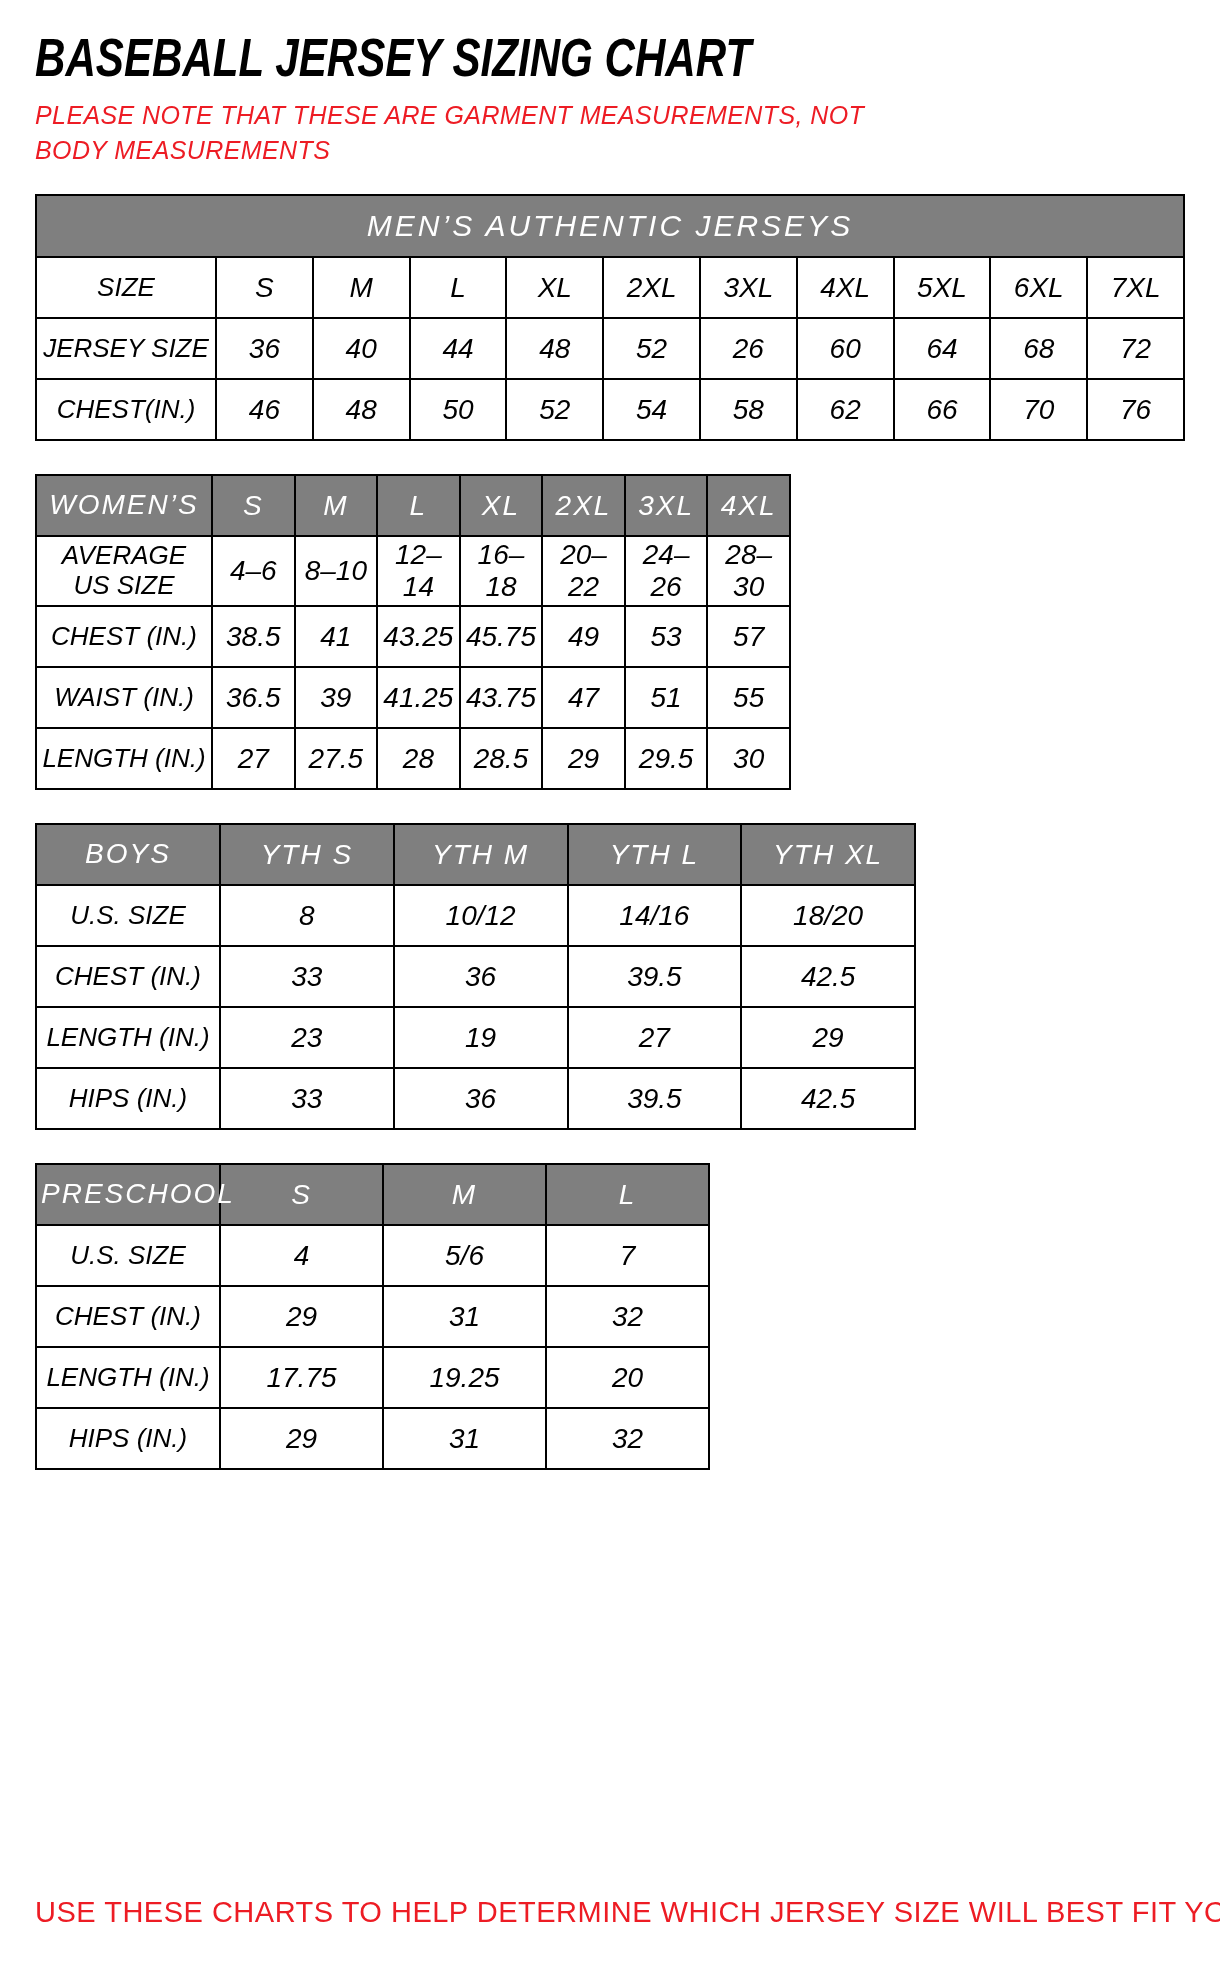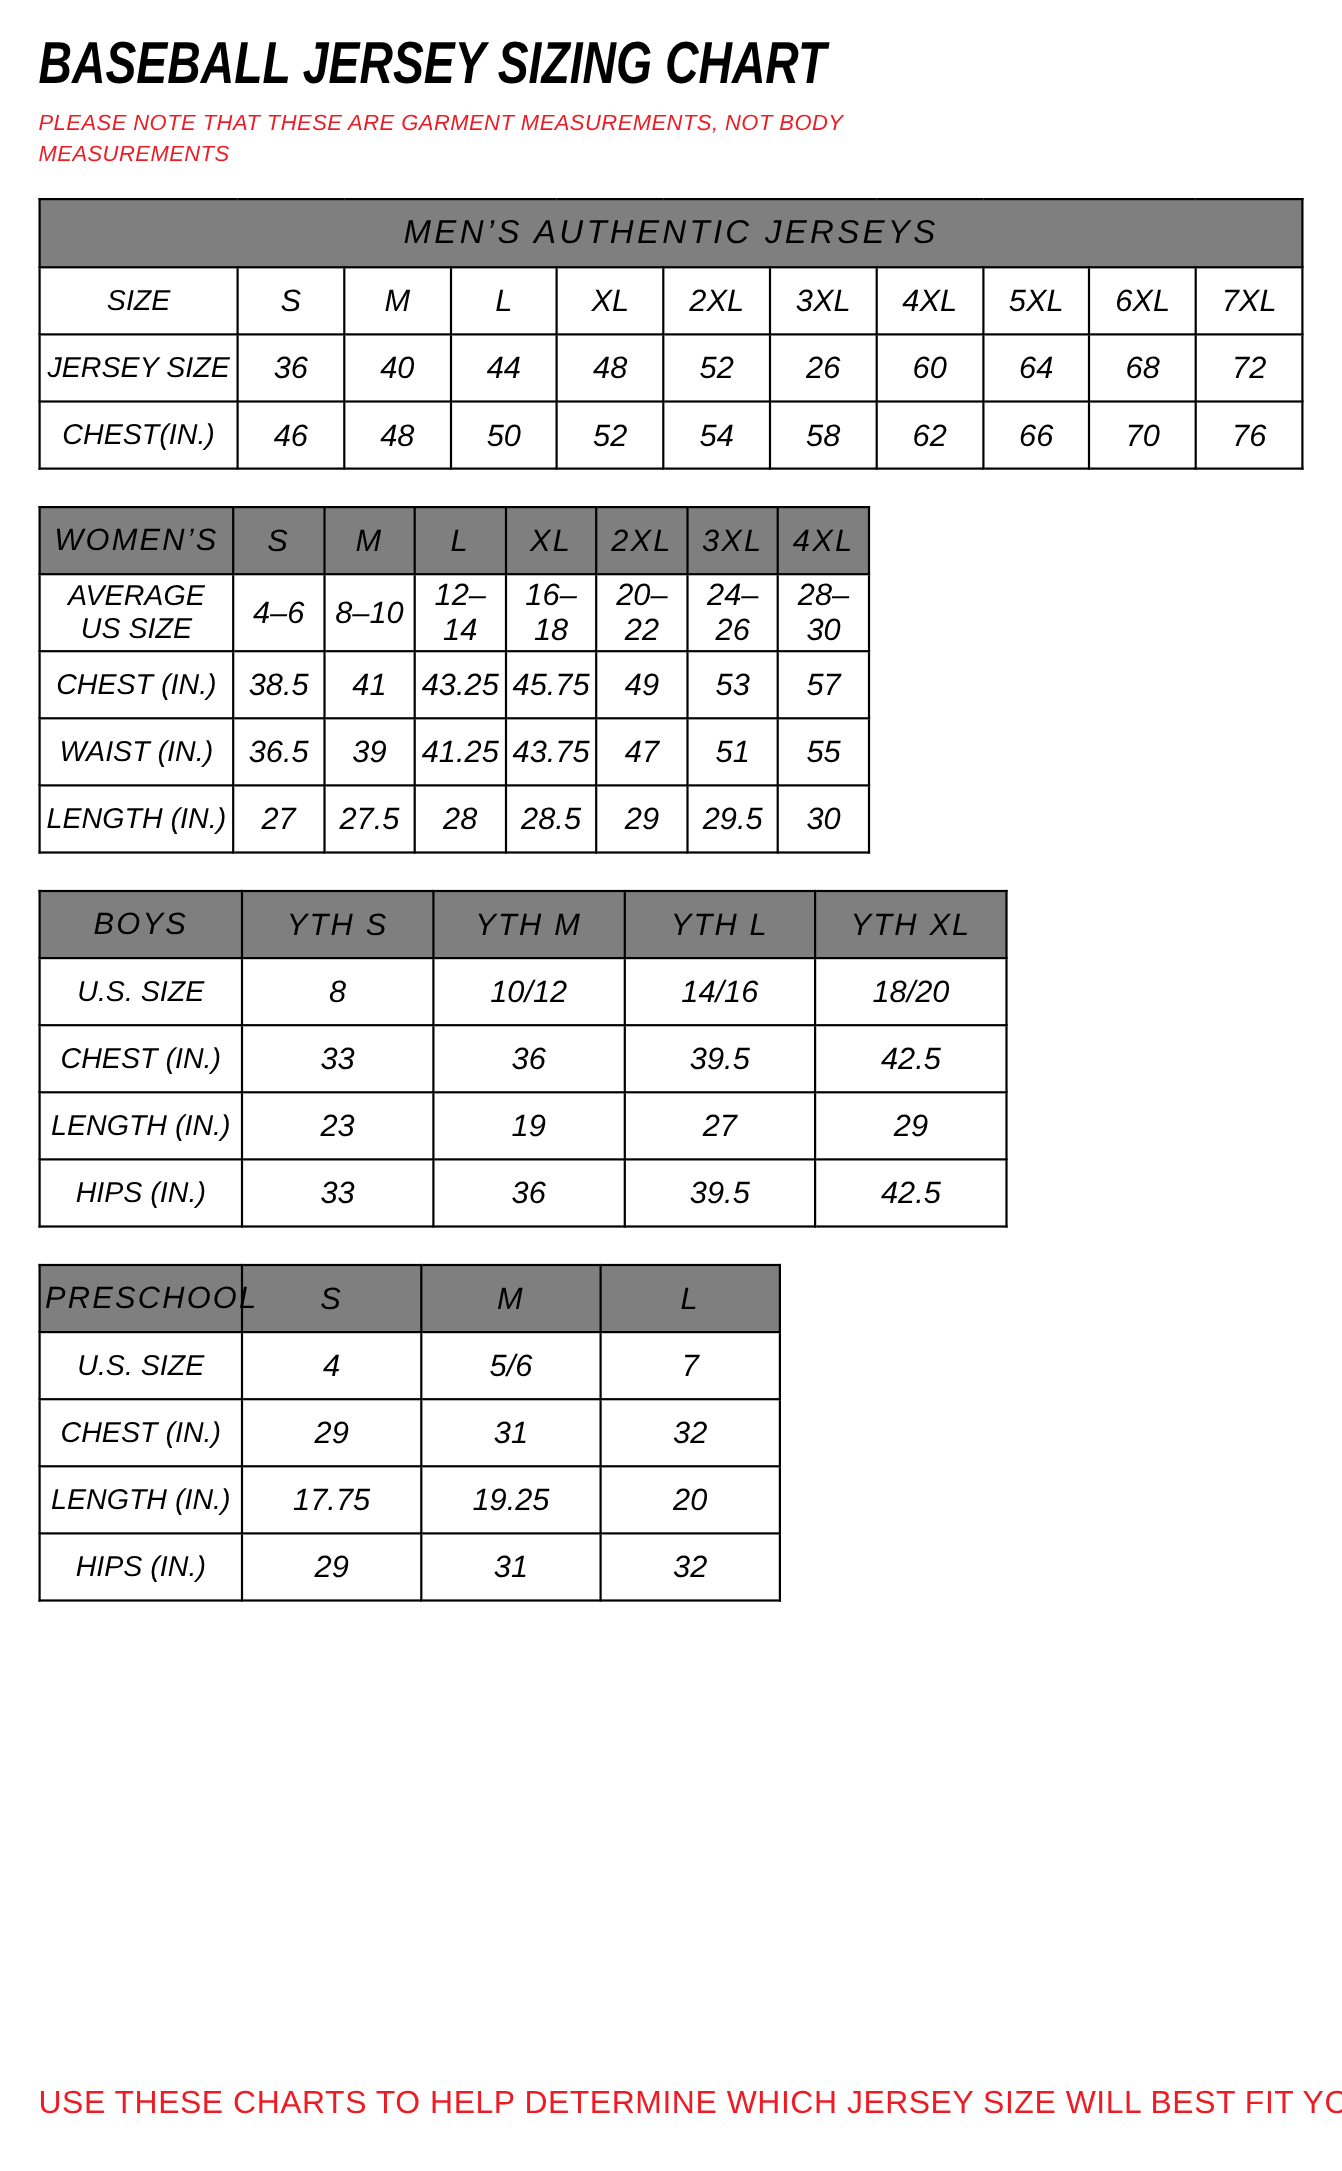--- a/index.html
+++ b/index.html
@@ -24,21 +24,21 @@
     font-weight:900;
     letter-spacing:0px;
     transform:scaleX(0.78);
     transform-origin:0 50%;
     white-space:nowrap;
     margin:6px 0 10px 0;
     color:#000;
   }
   .red-note{
     color:var(--red);
-    font-size:20px;
+    font-size:25px;
     line-height:1.4;
     max-width:905px;
     letter-spacing:0.4px;
     margin:0 0 26px 0;
   }
   .table-block{margin:0 0 33px 0;}
   table.chart{
     border-collapse:collapse;
     table-layout:fixed;
   }
@@ -56,21 +56,21 @@
     vertical-align:middle;
     height:61px;
     padding:2px 4px;
     background:#ffffff;
     font-weight:normal;
   }
   table.chart td{font-size:28px;}
   table.chart th.label-col{font-size:26px;line-height:1.15;}
   table.chart th.banner{
     background:var(--gray);
-    color:#000000;
+    color:#ffffff;
     font-size:28px;
     letter-spacing:2px;
   }
   table.chart th.banner.title-cell{
     font-size:30px;
     letter-spacing:3px;
     height:62px;
   }
   .footer-note{
     position:absolute;

